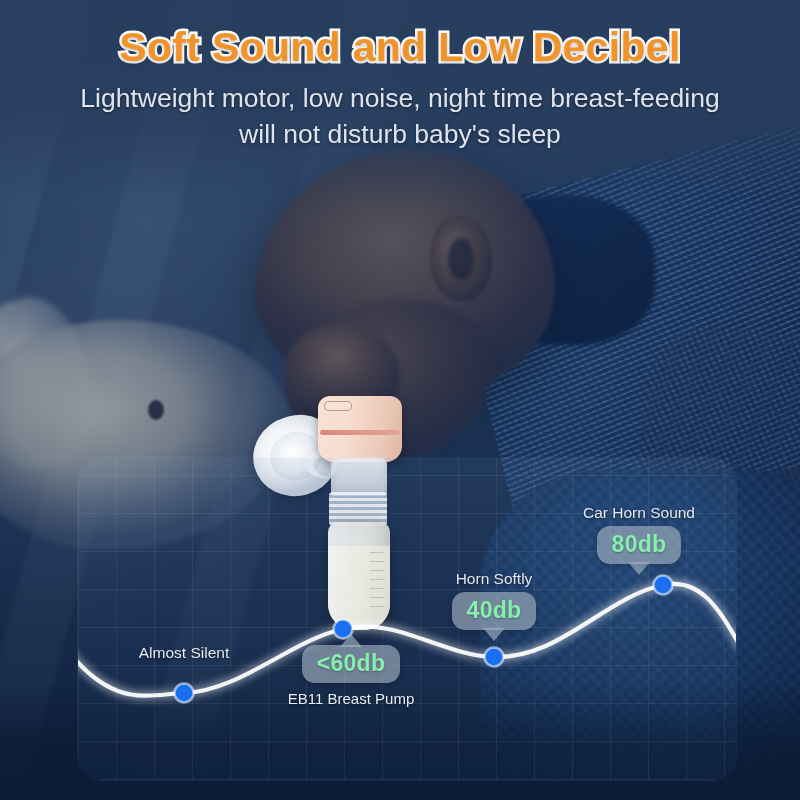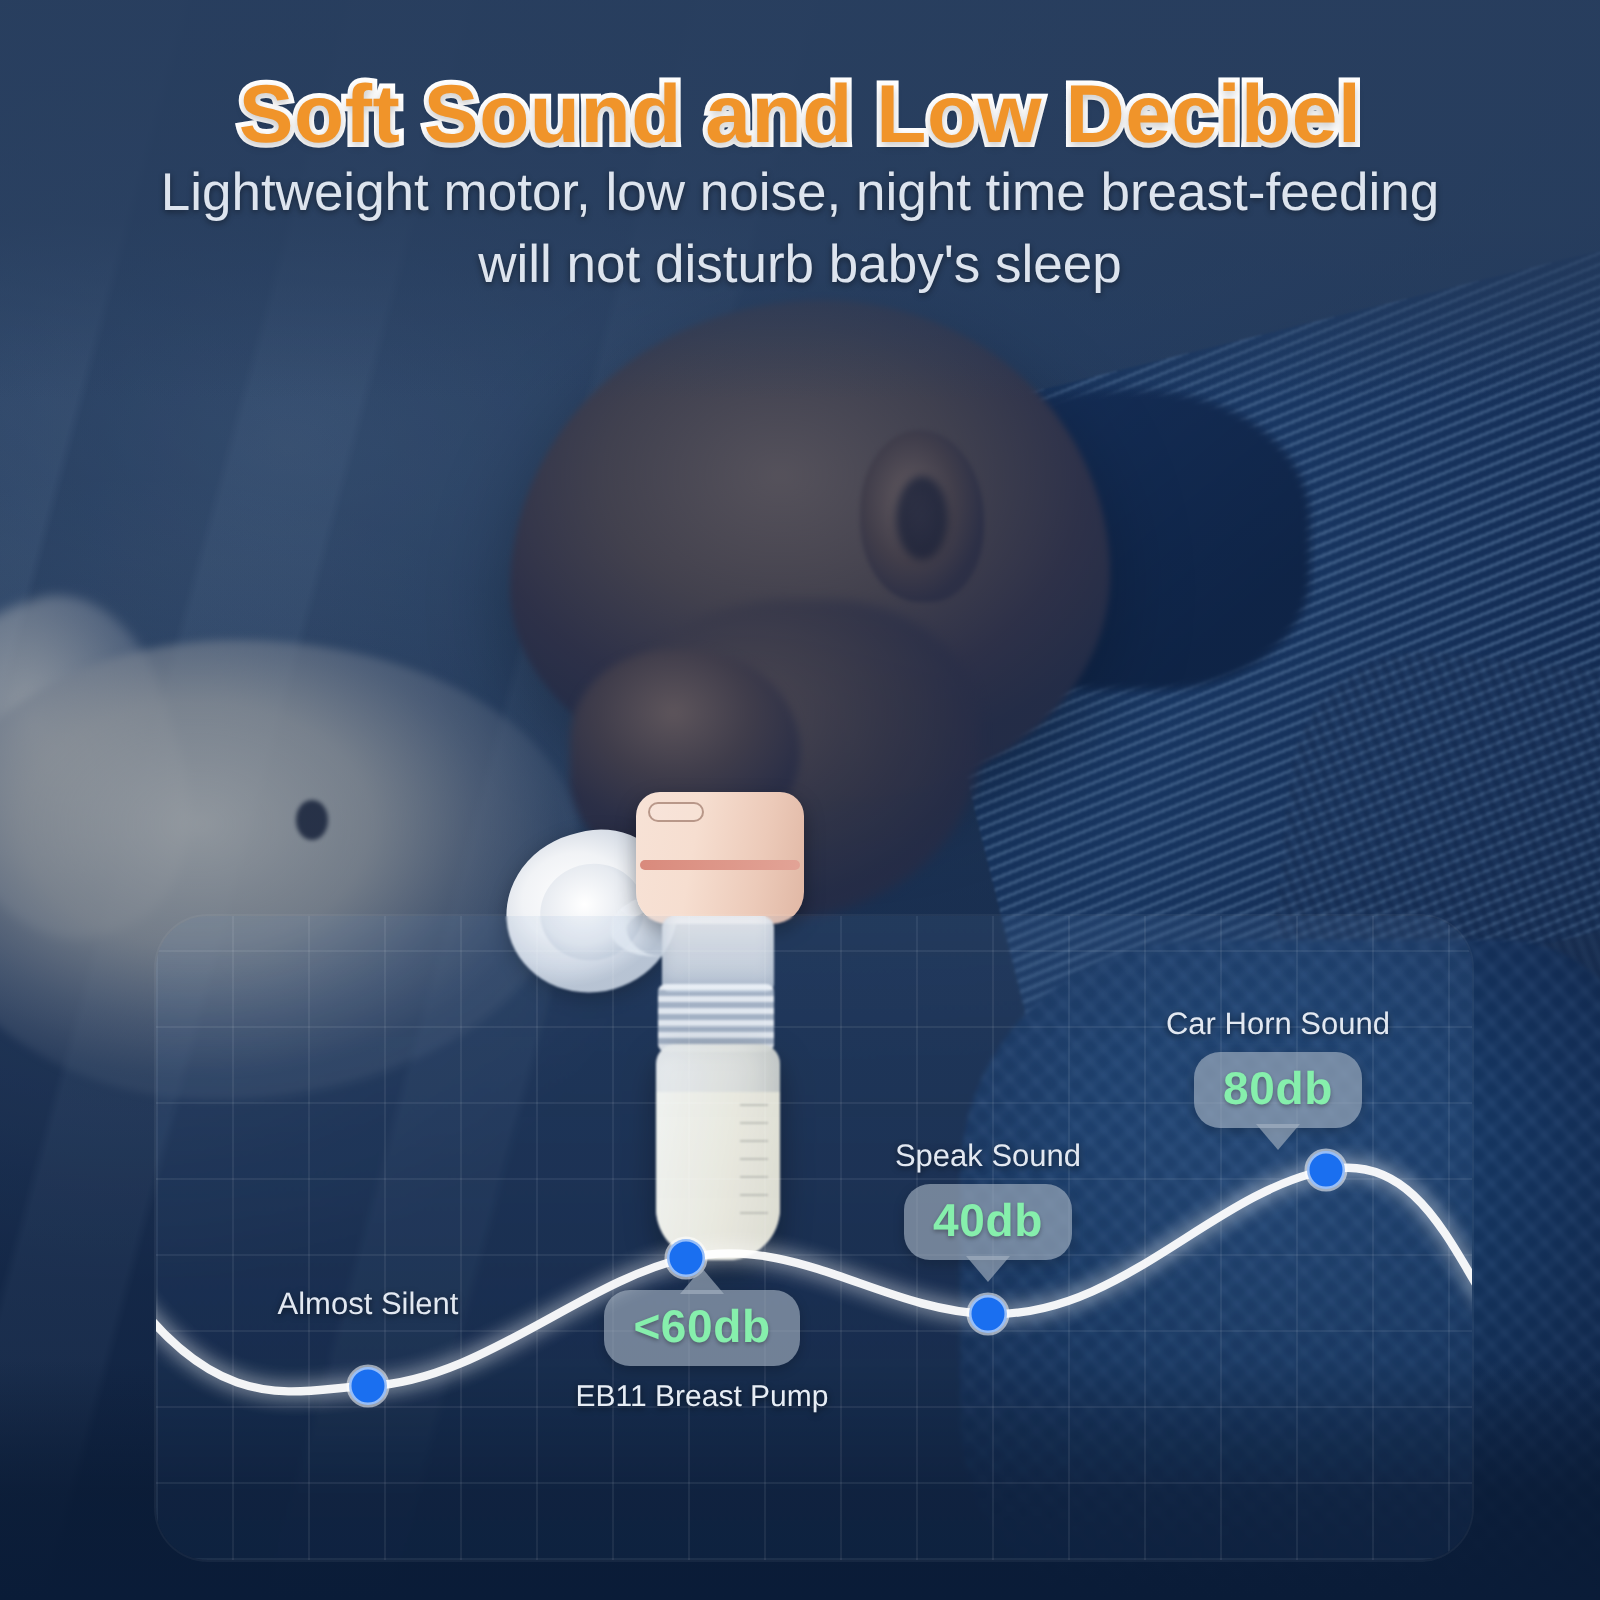--- a/index.html
+++ b/index.html
@@ -132,28 +132,29 @@
                               rgba(14,34,66,.42) 70%, rgba(10,26,52,.62) 100%);
   }
   .top-veil{
     position:absolute; left:0; top:0; width:100%; height:200px;
     background:linear-gradient(180deg, rgba(40,62,94,.92) 0%, rgba(40,62,94,.78) 55%, rgba(40,62,94,0) 100%);
   }
 
   
   .header{ position:absolute; left:0; top:0; width:800px; text-align:center; z-index:7; }
   .title{
-    margin-top:36px;
+    margin-top:26px;
     font-size:41px; font-weight:bold; letter-spacing:.3px; line-height:1.05;
     color:#F0942A;
     -webkit-text-stroke:5px #ffffff;
     paint-order:stroke fill;
     text-shadow:0 2px 4px rgba(0,0,0,.22);
   }
   .subtitle{
+    margin-top:12px;
     font-size:26.5px; line-height:1.35; color:#dde4ee; font-weight:400;
     text-shadow:0 1px 3px rgba(0,0,0,.45);
     padding:0 60px;
   }
 
   
   .product{ position:absolute; left:243px; top:392px; width:200px; height:255px; z-index:8; }
   .pump-motor{
     position:absolute; left:75px; top:4px; width:84px; height:66px;
     border-radius:12px 12px 16px 16px;
@@ -340,21 +341,21 @@
     <div class="m-caption">Almost Silent</div>
     <div class="gap4"></div>
   </div>
 
   <div class="marker" style="left:271px; top:645px; width:160px;">
     <div class="m-badge up">&lt;60db</div>
     <div class="m-sub">EB11 Breast Pump</div>
   </div>
 
   <div class="marker" style="left:414px; top:570px; width:160px;">
-    <div class="m-caption">Speak Sound</div>
+    <div class="m-caption">Horn Softly</div>
     <div class="gap4"></div>
     <div class="m-badge down">40db</div>
   </div>
 
   <div class="marker" style="left:559px; top:504px; width:160px;">
     <div class="m-caption">Car Horn Sound</div>
     <div class="gap4"></div>
     <div class="m-badge down">80db</div>
   </div>
 

